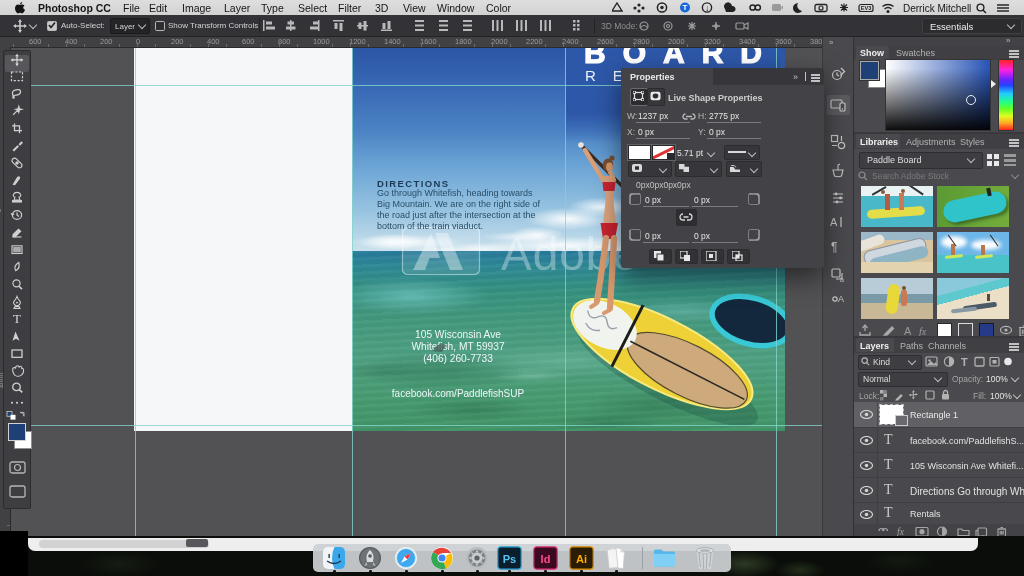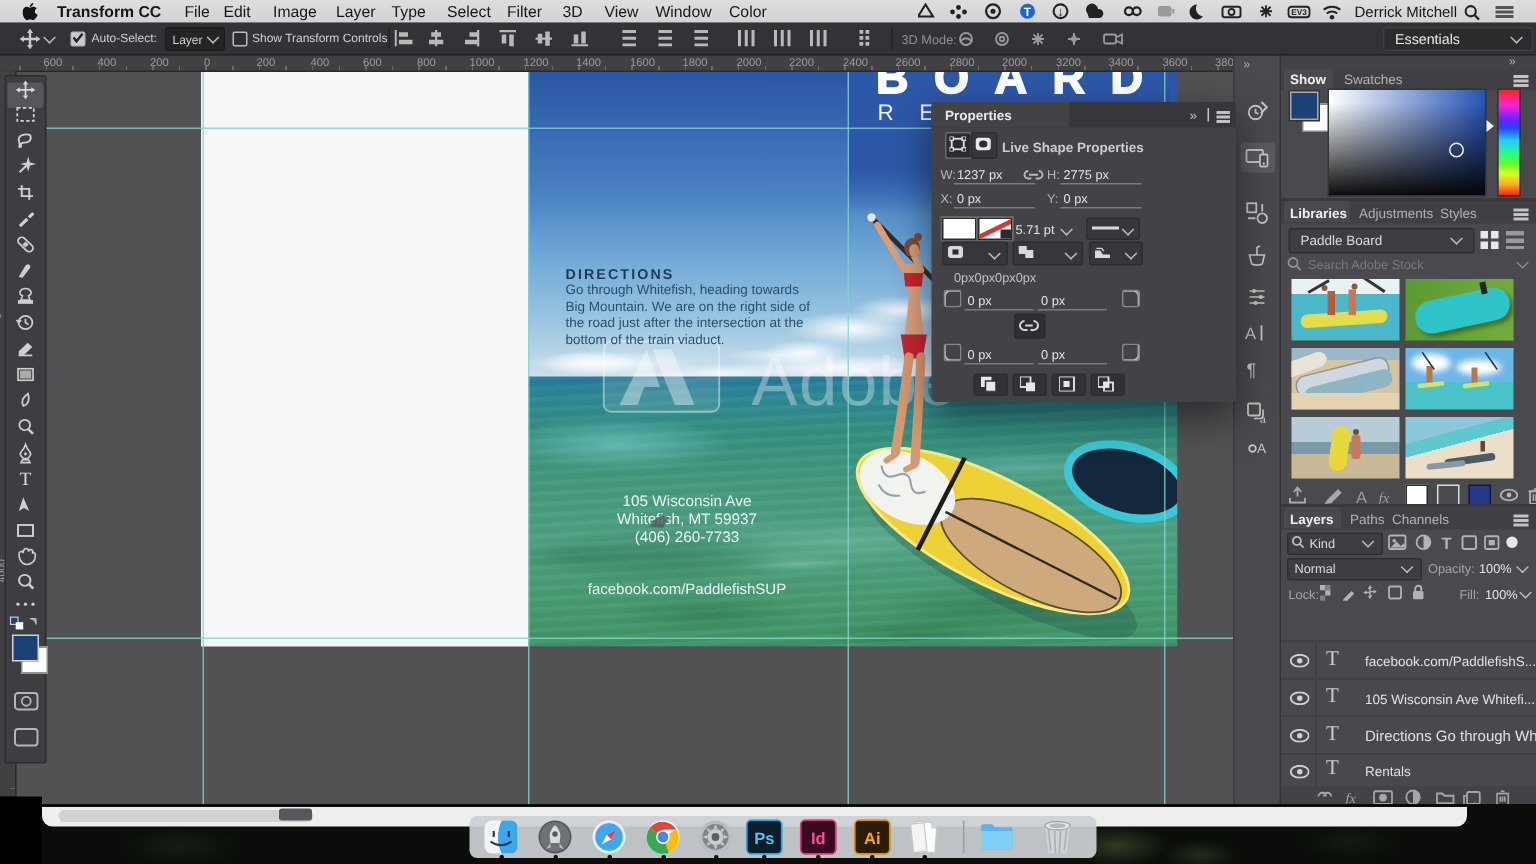--- a/index.html
+++ b/index.html
@@ -489,20 +489,30 @@
     <rect x="46" y="2" width="8" height="8" rx="1" fill="none" stroke="#b2b2b2" stroke-width="1.2"></rect>
     <g>
         <rect x="62" y="5" width="7" height="5.5" rx="1"></rect>
         <path d="M63.5 5 v-1.5 a2 2 0 0 1 4 0 v1.5" fill="none" stroke="#b2b2b2" stroke-width="1.3"></path>
       </g>
   </svg>
   <div class="a tx" style="left:119px;top:355px;font-size:8.5px;color:#a5a5a5">Fill:</div>
   <div class="a tx" style="left:136px;top:355px;font-size:8.5px;color:#e4e4e4">100%</div>
   <div class="chev" style="left:160px;top:356px"></div>
 
+  <div class="a" style="left:0;top:366px;width:171px;height:25px;background:#616165">
+    <svg class="a" style="left:6px;top:8px" width="13" height="9" viewBox="0 0 13 9">
+        <ellipse cx="6.5" cy="4.5" rx="6" ry="4" fill="none" stroke="#d2d2d2" stroke-width="1.2"></ellipse>
+        <circle cx="6.5" cy="4.5" r="1.8" fill="#d2d2d2"></circle>
+      </svg>
+    <div class="a" style="left:23px;top:0;width:1px;height:25px;background:#4a4a4e"></div>
+    <div class="a" style="left:26px;top:3px;width:23px;height:19px;background:#fff;outline:1px dashed #bbb"></div>
+    <div class="a" style="left:41px;top:13px;width:11px;height:9px;background:#6a6a6e;border:1px solid #ccc"></div>
+    <div class="a tx" style="left:56px;top:8px;font-size:9px;color:#e8e8e8">Rectangle 1</div>
+  </div>
   <div class="a" style="left:0;top:391px;width:171px;height:25px;background:#49494d;border-top:1px solid #3f3f43">
     <svg class="a" style="left:6px;top:8px" width="13" height="9" viewBox="0 0 13 9">
         <ellipse cx="6.5" cy="4.5" rx="6" ry="4" fill="none" stroke="#d2d2d2" stroke-width="1.2"></ellipse>
         <circle cx="6.5" cy="4.5" r="1.8" fill="#d2d2d2"></circle>
       </svg>
     <div class="a" style="left:23px;top:0;width:1px;height:25px;background:#3f3f43"></div>
     <div class="a tx" style="left:30px;top:4px;font-size:14px;color:#cacaca;font-family:'Liberation Serif',serif">T</div>
     <div class="a tx" style="left:56px;top:8px;font-size:9px;color:#e2e2e2">facebook.com/PaddlefishS...</div>
   </div>
   <div class="a" style="left:0;top:416px;width:171px;height:25px;background:#49494d;border-top:1px solid #3f3f43">
@@ -685,21 +695,21 @@
       <rect x="0" y="0" width="7" height="7" fill="none" stroke="#e8e8e8" stroke-width="1.2"></rect>
       <rect x="4" y="4" width="6" height="6" fill="none" stroke="#e8e8e8" stroke-width="1.2"></rect>
       <rect x="4" y="4" width="3" height="3" fill="#e8e8e8"></rect>
     </svg>
 </div>
 
 <div class="a" id="menubar">
   <svg class="a" style="left:15px;top:2px" width="11" height="12" viewBox="0 0 11 12">
     <path d="M8.6 6.3c0-1.6 1.3-2.4 1.4-2.4C9.2 2.7 8 2.6 7.6 2.6c-1 0-1.9.6-2.4.6-.5 0-1.2-.6-2-.6C1.6 2.6 0 4 0 6.6c0 2.7 2 5.4 3.2 5.4.6 0 1.3-.6 2.1-.6.8 0 1.4.6 2.1.6 1.2 0 2.9-2.6 3.2-3.8-1.6-.6-2-1.9-2-2.3zM6.9 1.7C7.4 1.1 7.7.4 7.6 0 7 0 6.2.4 5.8 1 5.4 1.5 5 2.2 5.1 2.7c.7 0 1.4-.4 1.8-1z" fill="#141414" transform="scale(.95)"></path>
   </svg>
-  <div class="mi tx" style="left:38px;font-weight:bold">Transform CC</div>
+  <div class="mi tx" style="left:38px;font-weight:bold">Photoshop CC</div>
   <div class="mi tx" style="left:123px">File</div>
   <div class="mi tx" style="left:149px">Edit</div>
   <div class="mi tx" style="left:182px">Image</div>
   <div class="mi tx" style="left:224px">Layer</div>
   <div class="mi tx" style="left:261px">Type</div>
   <div class="mi tx" style="left:298px">Select</div>
   <div class="mi tx" style="left:338px">Filter</div>
   <div class="mi tx" style="left:375px">3D</div>
   <div class="mi tx" style="left:403px">View</div>
   <div class="mi tx" style="left:437px">Window</div>

